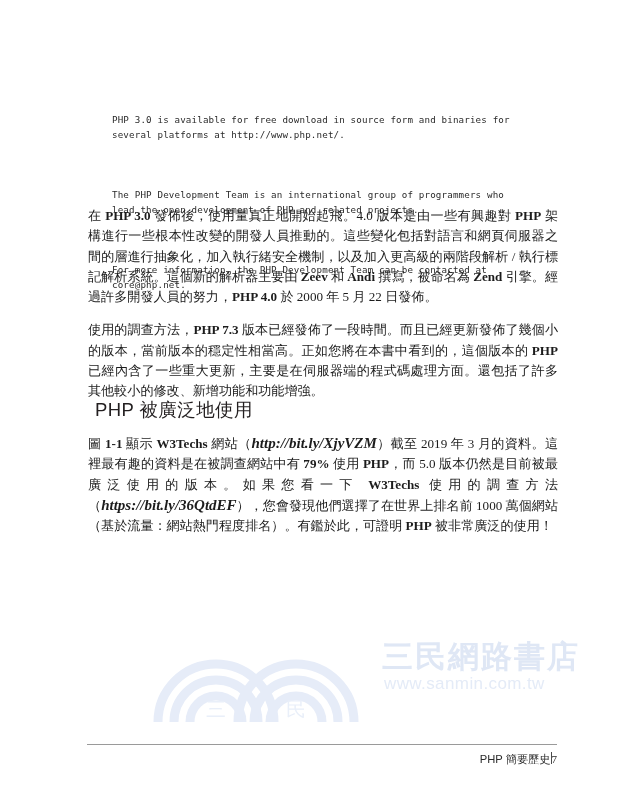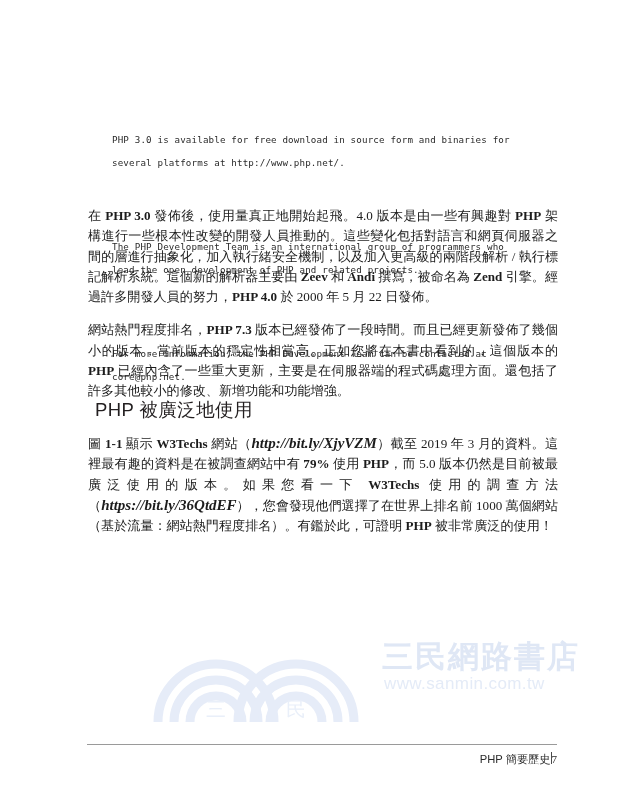--- a/index.html
+++ b/index.html
@@ -18,21 +18,21 @@
   }
 
   
   .code-block {
     position: absolute;
     left: 112px;
     top: 82px;
     width: 430px;
     font-family: "DejaVu Sans Mono", "Liberation Mono", monospace;
     font-size: 9.2px;
-    line-height: 23px;
+    line-height: 15px;
     color: #2a2a2a;
     letter-spacing: 0.15px;
     white-space: pre-wrap;
   }
   .code-para { margin: 0 0 15.2px 0; }
   .code-para:last-child { margin-bottom: 0; }
 
   
   .body-col {
     position: absolute;
@@ -155,21 +155,21 @@
     <div class="code-para">PHP 3.0 is available for free download in source form and binaries for
 several platforms at http://www.php.net/.</div>
     <div class="code-para">The PHP Development Team is an international group of programmers who
 lead the open development of PHP and related projects.</div>
     <div class="code-para">For more information, the PHP Development Team can be contacted at
 core@php.net.</div>
   </div>
 
   <div class="body-col">
     <p class="body"><span>在 </span><span class="lat">PHP 3.0</span><span> 發佈後，使用量真正地開始起飛。</span><span class="num">4.0</span><span> 版本是由一些有興趣對 </span><span class="lat">PHP</span><span> 架構進行一些根本性改變的開發人員推動的。這些變化包括對語言和網頁伺服器之間的層進行抽象化，加入執行緒安全機制，以及加入更高級的兩階段解析 / 執行標記解析系統。這個新的解析器主要由 </span><span class="lat">Zeev</span><span> 和 </span><span class="lat">Andi</span><span> 撰寫，被命名為 </span><span class="lat">Zend</span><span> 引擎。經過許多開發人員的努力，</span><span class="lat">PHP 4.0</span><span> 於 </span><span class="num">2000</span><span> 年 </span><span class="num">5</span><span> 月 </span><span class="num">22</span><span> 日發佈。</span></p>
-    <p class="body"><span>網站熱門程度排名，</span><span class="lat">PHP 7.3</span><span> 版本已經發佈了一段時間。而且已經更新發佈了幾個小的版本，當前版本的穩定性相當高。正如您將在本書中看到的，這個版本的 </span><span class="lat">PHP</span><span> 已經內含了一些重大更新，主要是在伺服器端的程式碼處理方面。還包括了許多其他較小的修改、新增功能和功能增強。</span></p>
+    <p class="body"><span>使用的調查方法，</span><span class="lat">PHP 7.3</span><span> 版本已經發佈了一段時間。而且已經更新發佈了幾個小的版本，當前版本的穩定性相當高。正如您將在本書中看到的，這個版本的 </span><span class="lat">PHP</span><span> 已經內含了一些重大更新，主要是在伺服器端的程式碼處理方面。還包括了許多其他較小的修改、新增功能和功能增強。</span></p>
   </div>
 
   <h2 class="section-heading">PHP 被廣泛地使用</h2>
 
   <div class="body-col" style="top:433px;">
     <p class="body"><span>圖 </span><span class="lat">1-1</span><span> 顯示 </span><span class="lat">W3Techs</span><span> 網站（</span><span class="url">http://bit.ly/XjyVZM</span><span>）截至 </span><span class="num">2019</span><span> 年 </span><span class="num">3</span><span> 月的資料。這裡最有趣的資料是在被調查網站中有 </span><span class="lat">79%</span><span> 使用 </span><span class="lat">PHP</span><span>，而 </span><span class="num">5.0</span><span> 版本仍然是目前被最廣泛使用的版本。如果您看一下 </span><span class="lat">W3Techs</span><span> 使用的調查方法（</span><span class="url">https://bit.ly/36QtdEF</span><span>），您會發現他們選擇了在世界上排名前 </span><span class="num">1000</span><span> 萬個網站（基於流量：網站熱門程度排名）。有鑑於此，可證明 </span><span class="lat">PHP</span><span> 被非常廣泛的使用！</span></p>
   </div>
 
   <div class="watermark">
     <svg class="wm-arches" width="230" height="95" viewBox="0 0 230 95">

